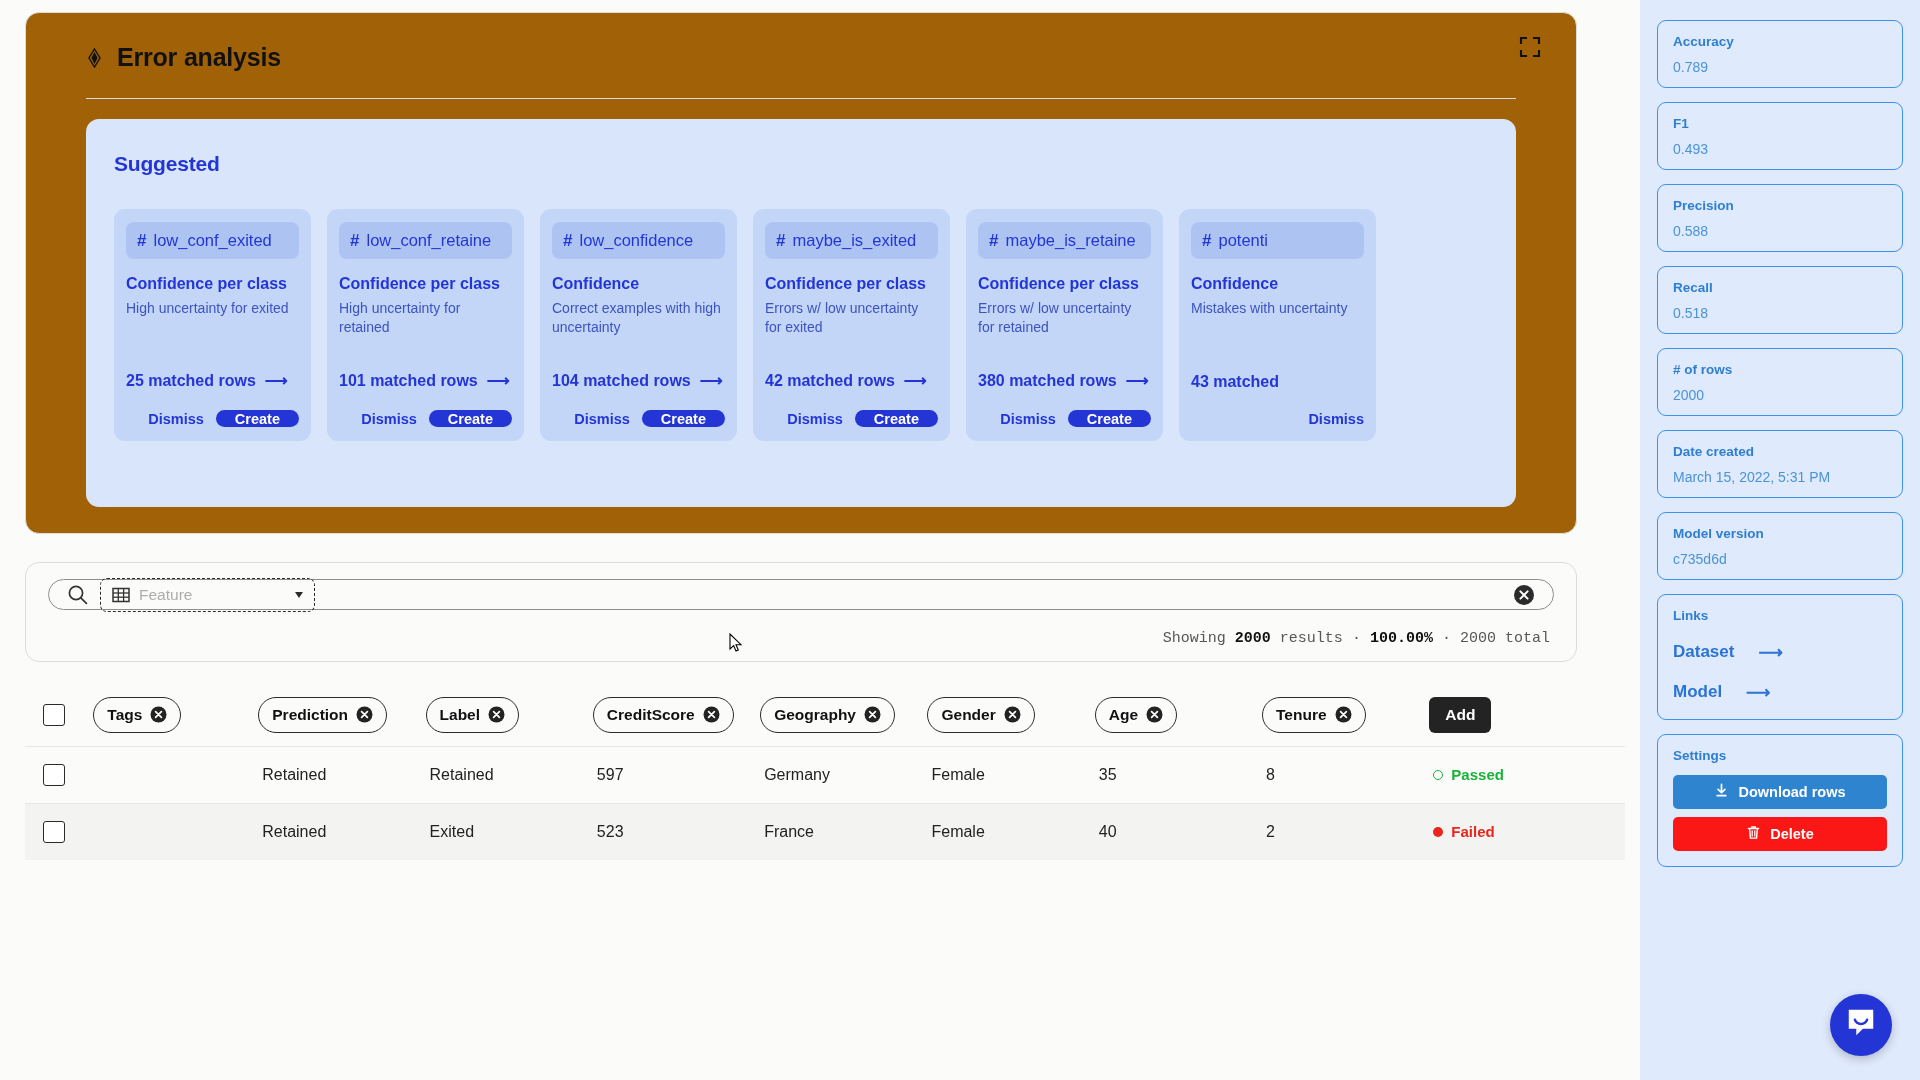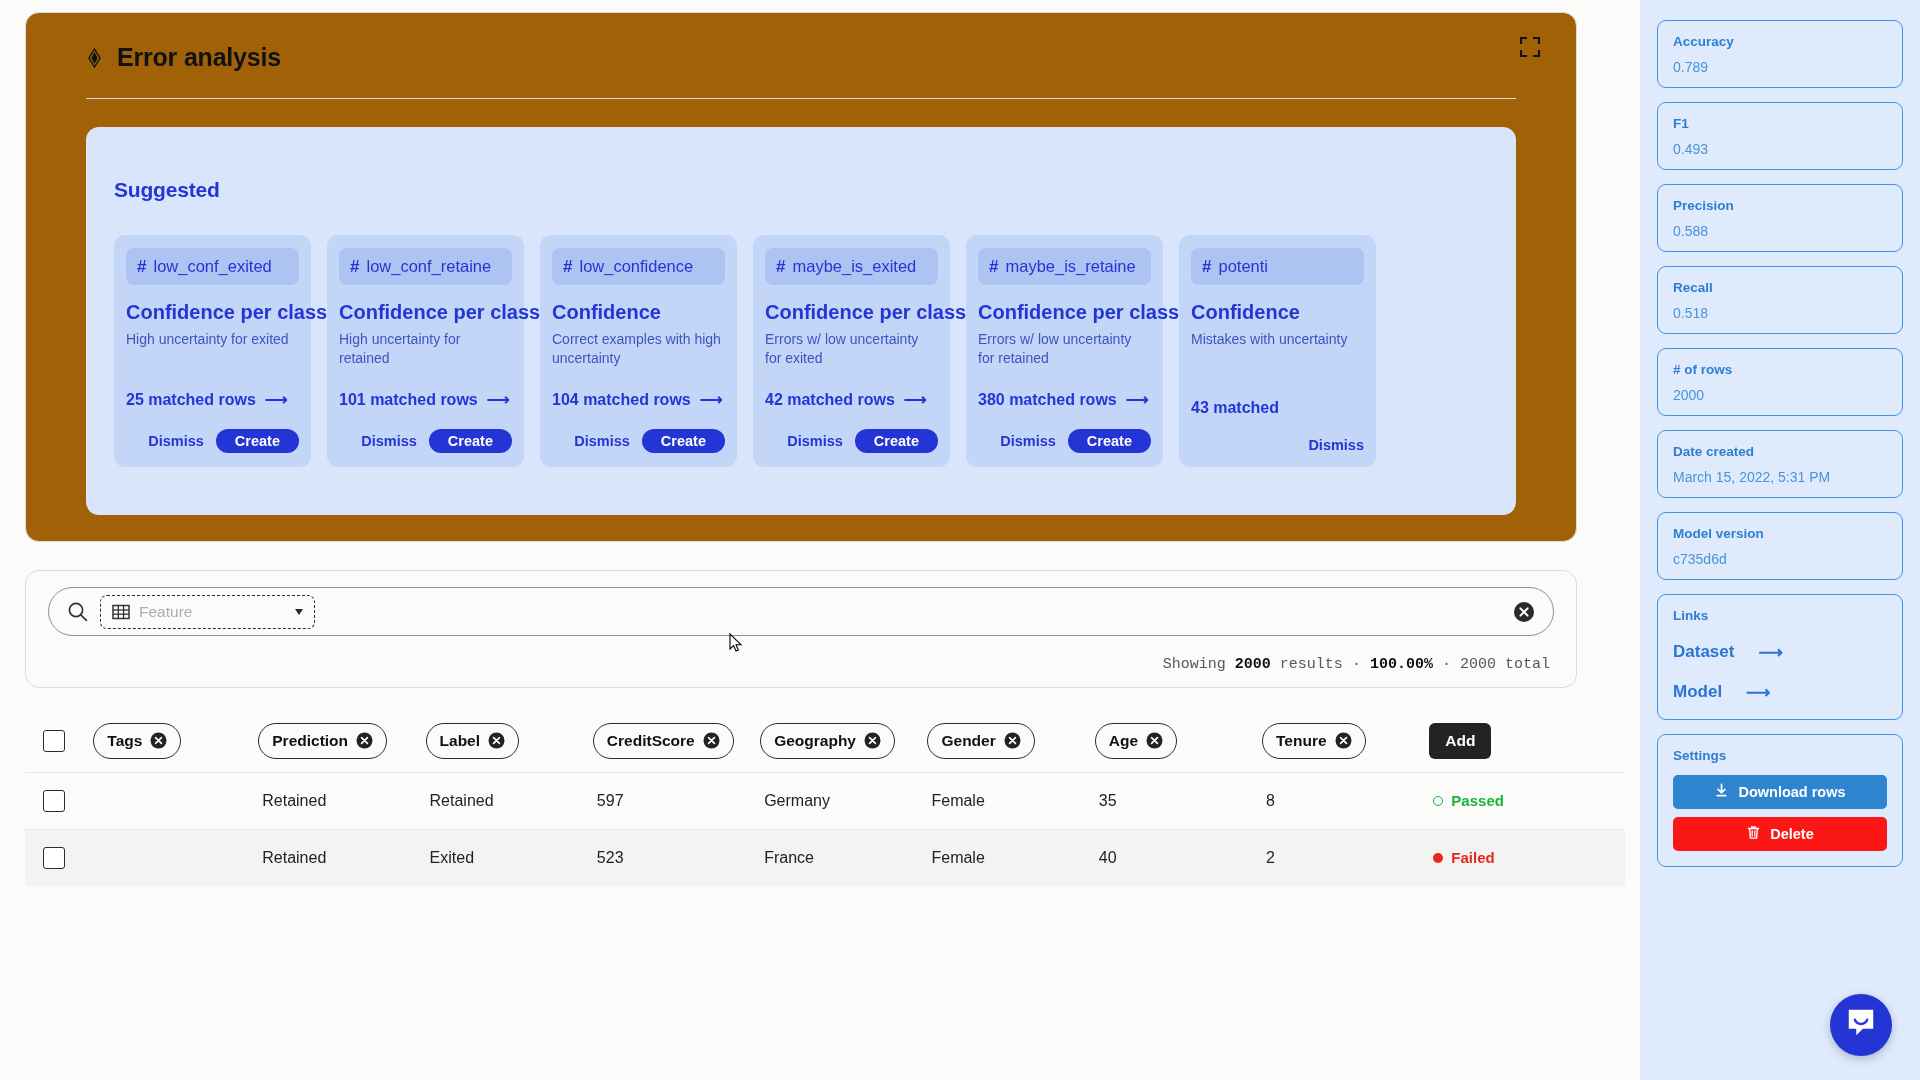--- a/index.html
+++ b/index.html
@@ -56,24 +56,24 @@
     font-size: 14.5px; font-weight: 700; color: #111;
     padding: 0 15px; cursor: pointer;
     border-right: 1px solid #2b2b2b;
     background: #fff; white-space: nowrap;
   }
   .tab:last-child { border-right: none; }
   .tab.active { background: #232323; color: #fff; }
 
   
   .suggested-box {
-    margin: 28px 26px 0 26px;
+    margin: 20px 26px 0 26px;
     background: #d9e5fb;
     border-radius: 13px;
-    padding: 44px 0 30px 28px;
+    padding: 26px 0 30px 28px;
     position: relative;
     overflow: hidden;
     height: 388px;
   }
   .suggested-head { display: flex; align-items: center; gap: 22px; height: 38px; }
   .suggested-label { font-size: 21px; font-weight: 700; color: #2435d6; letter-spacing: -0.2px; }
   .policy-select {
     width: 258px; height: 38px;
     border: 1.6px dashed #8aa0d8;
     border-radius: 7px;
@@ -98,45 +98,45 @@
   .card-chip {
     background: #adc4f3;
     border-radius: 8px;
     height: 37px;
     display: flex; align-items: center; gap: 7px;
     padding: 0 11px;
     overflow: hidden;
   }
   .hash { font-size: 17px; font-weight: 700; color: #2435d6; flex:none; }
   .chip-name { font-size: 16.5px; color: #2435d6; white-space: nowrap; }
-  .card-title { font-size: 20px; font-weight: 700; color: #2435d6; margin-top: 16px; white-space: nowrap; }
+  .card-title { font-size: 16px; font-weight: 700; color: #2435d6; margin-top: 16px; white-space: nowrap; }
   .card-desc { font-size: 14px; line-height: 1.35; color: #3d53c0; margin-top: 6px; }
   .card-rows { font-size: 16px; font-weight: 700; color: #2435d6; margin-top: auto; display:flex; align-items:center; gap:9px; white-space:nowrap; cursor:pointer;}
   .arrow-long { font-size: 16px; }
   .card-actions { display: flex; align-items: center; justify-content: flex-end; gap: 12px; margin-top: 20px; }
   .dismiss-btn { font-size: 14.5px; font-weight: 700; color: #2435d6; cursor: pointer; background:none; border:none; font-family: inherit; }
   .create-btn {
     background: #2435d6; color: #fff;
     font-size: 14.5px; font-weight: 700;
     border: none; border-radius: 19px;
-    height: 24px; padding: 0 19px; cursor: pointer;
+    height: 17px; padding: 0 19px; cursor: pointer;
     font-family: inherit;
   }
 
   
   .search-panel {
     margin: 28px 12px 0 25px;
     width: 1552px;
     border: 1px solid #dcdcd8;
     border-radius: 14px;
     background: #fbfbfa;
     padding: 16px 22px 14px 22px;
   }
   .search-bar {
-    height: 49px;
+    height: 31px;
     border: 1px solid #8f8f8a;
     border-radius: 26px;
     display: flex; align-items: center;
     padding: 0 18px 0 18px;
     gap: 12px;
     background: #fbfbfa;
   }
   .search-icon { width: 21px; height: 21px; flex:none; }
   .feature-pill {
     border: 1.6px dashed #2b2b2b;

